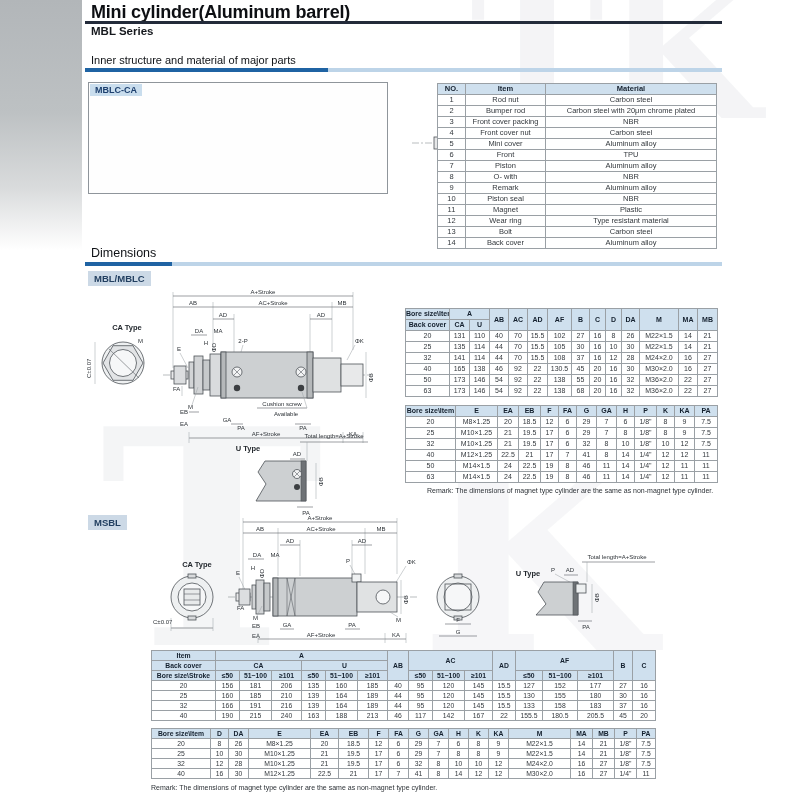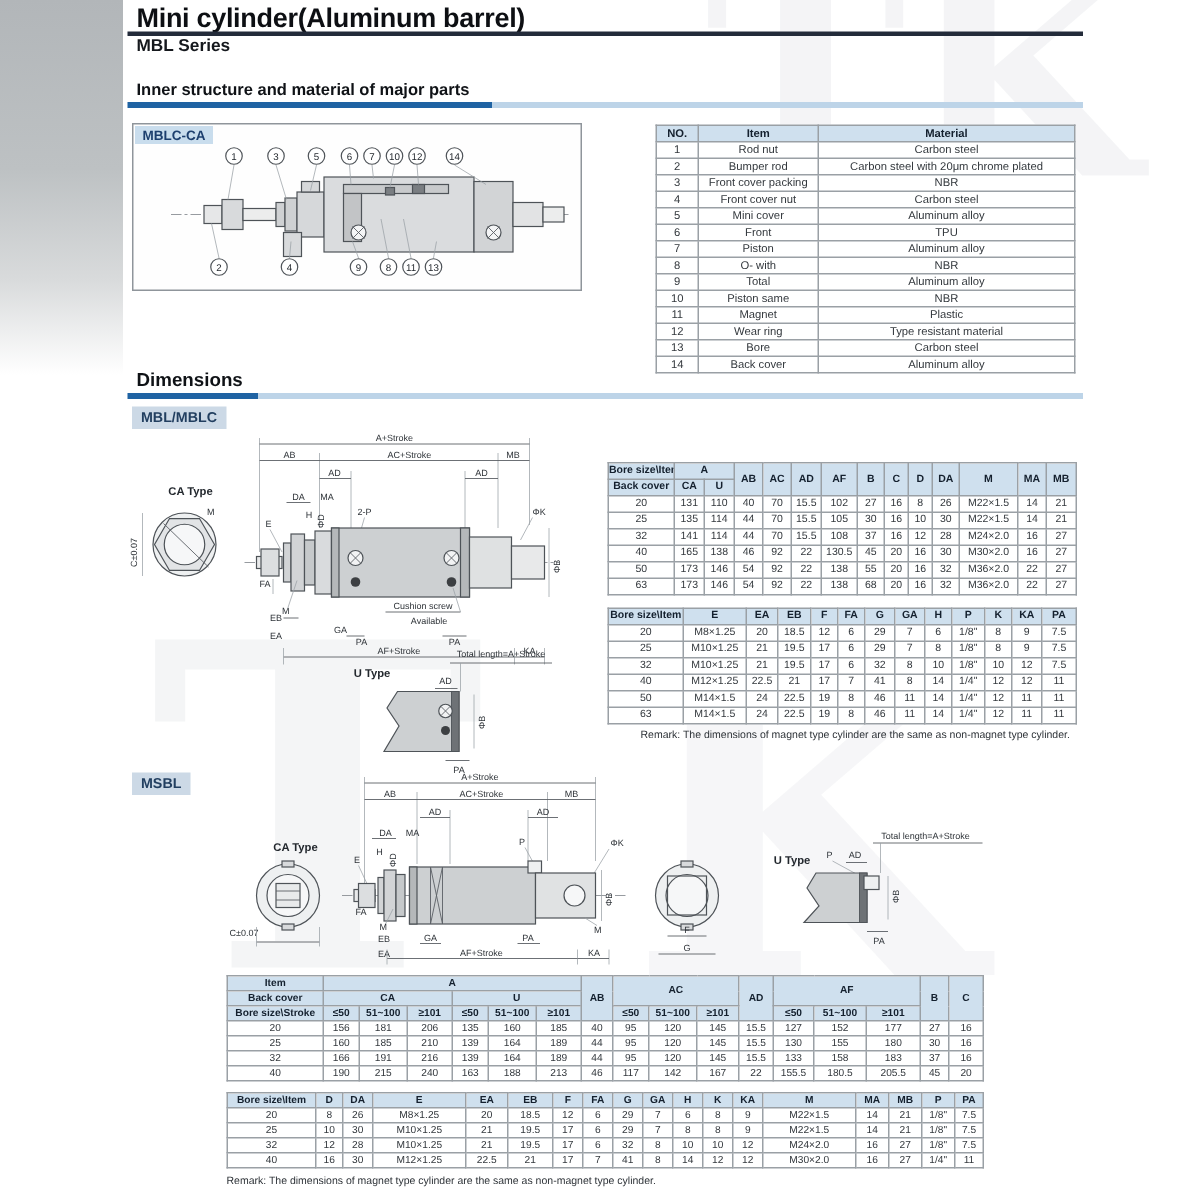--- a/index.html
+++ b/index.html
@@ -1,30 +1,30 @@
 <!DOCTYPE html>
 <html><head>
 <meta charset="utf-8">
 <style>
   html,body{margin:0;padding:0;}
   body{width:800px;height:800px;position:relative;background:#ffffff;overflow:hidden;
        font-family:"Liberation Sans",sans-serif;color:#1a1d21;}
-  .abs{position:absolute;}
+  .abs{position:absolute;text-align:right;}
   
   .wm{position:absolute;font-family:"DejaVu Serif",serif;font-weight:bold;color:#44506b;
       pointer-events:none;z-index:0;line-height:1;}
   
   .left-strip{left:0;top:0;width:82px;height:250px;z-index:1;
       background:linear-gradient(to bottom,#b2b6b9 0%,#bdc1c3 45%,#d9dbdc 75%,rgba(255,255,255,0) 100%);}
   .content{z-index:2;}
   
   .h-main{left:91px;top:2px;font-size:18px;font-weight:bold;color:#0d0f13;letter-spacing:-0.2px;}
   .rule-main{left:85px;top:21px;width:637px;height:3px;background:#232b3a;}
   .series{left:91px;top:25px;font-size:11.5px;font-weight:bold;color:#15181d;}
-  .h-sec{font-size:11px;font-weight:bold;color:#0f1216;}
+  .h-sec{font-size:11px;font-weight:normal;color:#0f1216;}
   .rule-dark{height:4px;background:#1f63a3;}
   .rule-light{height:4px;background:#bdd4e8;}
   .badge{position:absolute;background:#ccd9e6;color:#223f60;font-weight:bold;font-size:9.5px;
          padding:2px 6px;z-index:3;}
   
   .figbox{left:88px;top:82px;width:298px;height:110px;border:1px solid #8f959b;background:#fefefe;}
   .figlabel{position:absolute;left:1px;top:1px;background:#c9dded;color:#1d3f6e;
             font-size:9px;font-weight:bold;padding:1px 5px;}
   
   table{border-collapse:collapse;table-layout:fixed;position:absolute;background:#fff;}
@@ -198,41 +198,41 @@
         <td>Piston</td>
         <td>Aluminum alloy</td>
       </tr>
       <tr>
         <td>8</td>
         <td>O- with</td>
         <td>NBR</td>
       </tr>
       <tr>
         <td>9</td>
-        <td>Total</td>
+        <td>Remark</td>
         <td>Aluminum alloy</td>
       </tr>
       <tr>
         <td>10</td>
-        <td>Piston same</td>
+        <td>Piston seal</td>
         <td>NBR</td>
       </tr>
       <tr>
         <td>11</td>
         <td>Magnet</td>
         <td>Plastic</td>
       </tr>
       <tr>
         <td>12</td>
         <td>Wear ring</td>
         <td>Type resistant material</td>
       </tr>
       <tr>
         <td>13</td>
-        <td>Bore</td>
+        <td>Bolt</td>
         <td>Carbon steel</td>
       </tr>
       <tr>
         <td>14</td>
         <td>Back cover</td>
         <td>Aluminum alloy</td>
       </tr>
     </tbody>
 </table>
 

